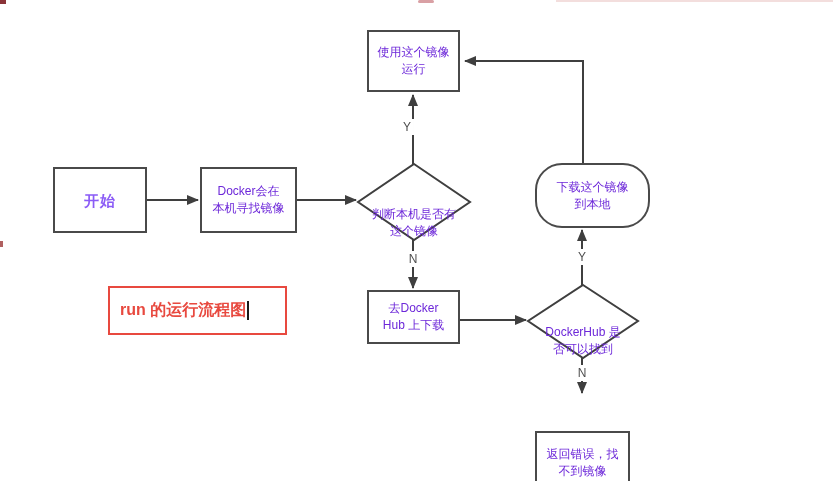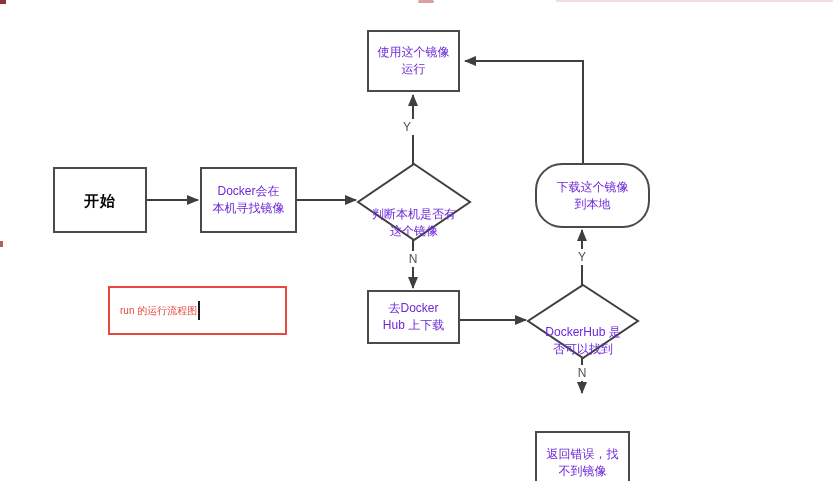--- a/index.html
+++ b/index.html
@@ -28,21 +28,21 @@
   }
   .node-label {
     white-space: pre-line;
     font-size: 12px;
     line-height: 17px;
     color: #6d28d9;
   }
   .node-label.start-label {
     font-size: 15px;
     font-weight: bold;
-    color: #000000;
+    color: #8b5cf6;
     letter-spacing: 1px;
   }
   .diamond-text {
     position: absolute;
     display: flex;
     align-items: flex-end;
     justify-content: center;
     text-align: center;
     pointer-events: none;
   }
@@ -58,22 +58,23 @@
     position: absolute;
     left: 108px; top: 286px;
     width: 179px; height: 49px;
     border: 2px solid #e8493f;
     background: #ffffff;
     display: flex;
     align-items: center;
     padding-left: 10px;
   }
   .annotation-text {
-    font-size: 10px;
+    font-size: 16px;
     color: #e8493f;
+    font-weight: bold;
   }
   .text-cursor {
     display: inline-block;
     width: 2px; height: 19px;
     background: #1a1a1a;
     margin-left: 1px;
     vertical-align: middle;
   }
   .artifact { position: absolute; }
   .artifact-top-left { left: 0; top: 0; width: 6px; height: 4px; background: #8a3338; }

